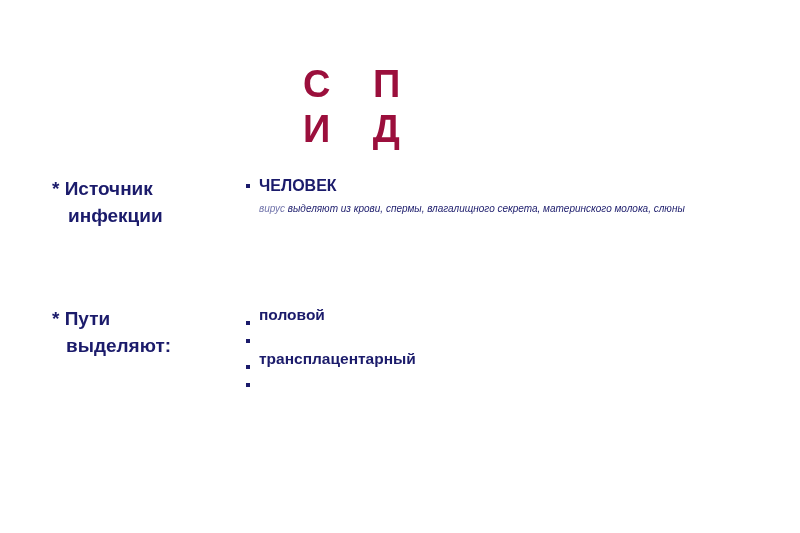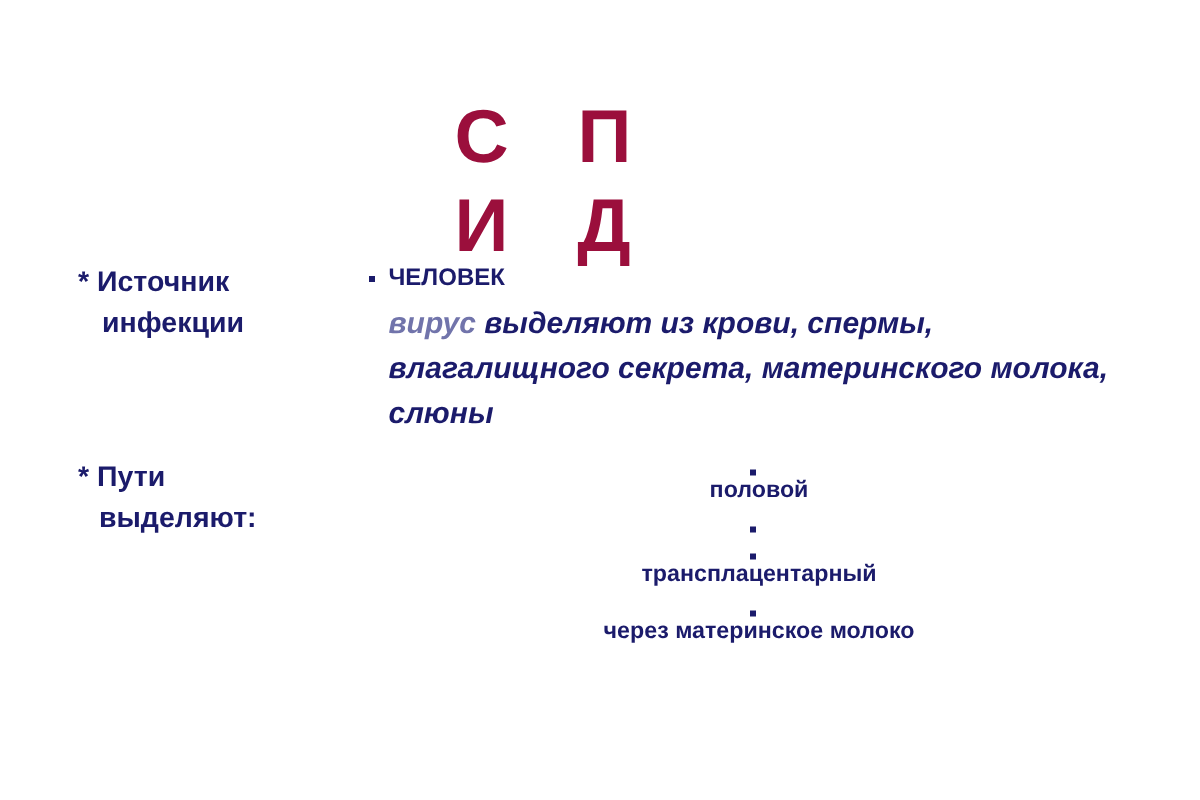--- a/index.html
+++ b/index.html
@@ -22,21 +22,21 @@
   
   .title-block {
     position: absolute;
     left: 303px;
     top: 62px;
     width: 140px;
   }
   .title-text {
     font-family: "Liberation Sans", sans-serif;
     font-weight: bold;
-    font-size: 50px;
+    font-size: 38px;
     line-height: 1.18;
     letter-spacing: 16px;
     color: #9B0F3C;
     white-space: normal;
     word-break: break-all;
     margin: 0;
   }
 
   
   .left-col {
@@ -101,42 +101,41 @@
     line-height: 1.35;
     color: #1B1B6B;
   }
 
   .para-block {
     margin: 4px 0 0 0;
     padding-left: 13px;
   }
   .para-text {
     font-family: "Liberation Sans", sans-serif;
-    font-weight: bold;
+    font-weight: normal;
     font-style: italic;
-    font-size: 20px;
+    font-size: 10px;
     line-height: 1.52;
     color: #1B1B6B;
     margin: 0;
   }
   .para-faded {
     color: #7174AB;
   }
 
   .ways-list {
     position: absolute;
     left: 0;
     top: 130px;
     width: 520px;
   }
   .ways-row {
     display: flex;
-    align-items: center;
+    align-items: flex-end;
     margin-bottom: 6px;
-    flex-direction: column;
   }
   .ways-row .sq-bullet {
     margin-top: 8px;
   }
   .ways-label {
     font-family: "Liberation Sans", sans-serif;
     font-weight: bold;
     font-size: 15.5px;
     line-height: 1.3;
     color: #1B1B6B;
@@ -189,20 +188,19 @@
         <span class="sq-bullet"></span>
       </div>
 
       <div class="ways-row">
         <span class="sq-bullet"></span>
         <span class="ways-label">трансплацентарный</span>
       </div>
 
       <div class="ways-row">
         <span class="sq-bullet"></span>
-        <span class="ways-label">через материнское молоко</span>
       </div>
 
     </div>
 
   </div>
 
 </div>
 
 </body></html>

